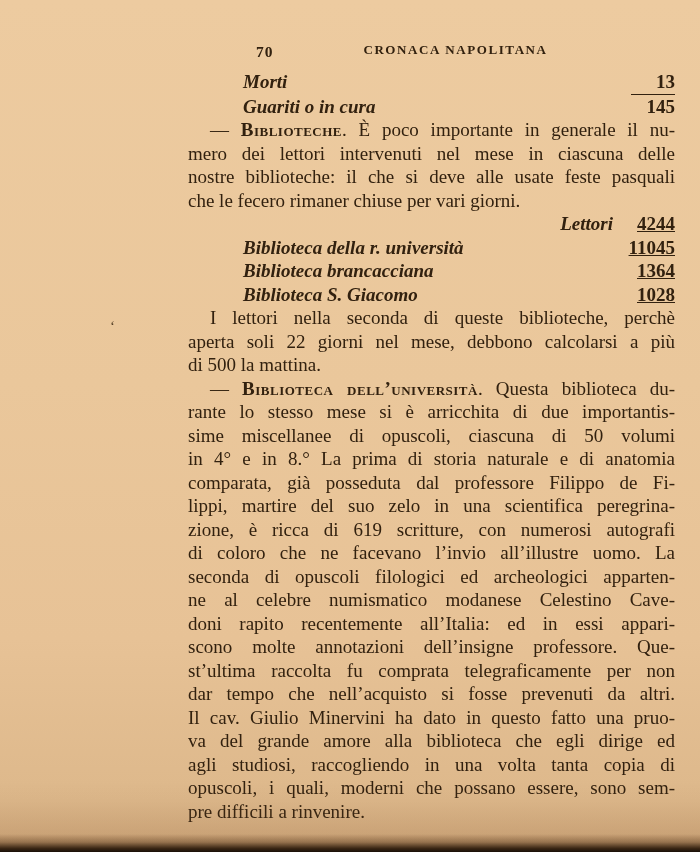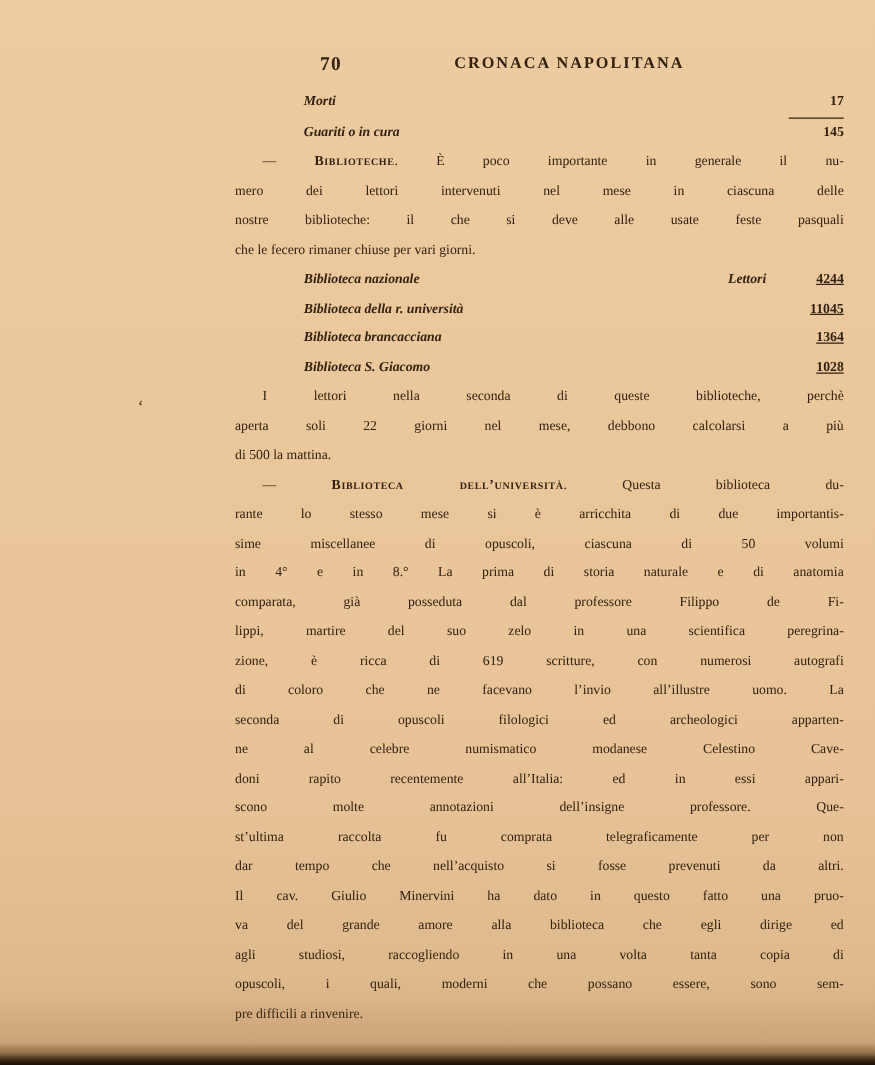--- a/index.html
+++ b/index.html
@@ -25,21 +25,21 @@
   .pagenum{
     position:absolute;left:68px;top:1px;
     font-size:15.5px;letter-spacing:1px;font-weight:700;
   }
   .runhead{
     display:block;text-align:center;padding-left:48px;
     font-size:13px;font-weight:700;letter-spacing:1.6px;margin-top:36px;
   }
   .textblock{
     margin-left:178px;width:487px;
-    font-size:11px;line-height:23.5px;
+    font-size:19px;line-height:23.5px;
   }
   
   .srow{display:flex;align-items:baseline;padding-left:55px;}
   .slabel{font-style:italic;font-weight:700;}
   .fill{flex:1;}
   .svalue{min-width:44px;text-align:right;font-weight:700;}
   .svalue.ruled{border-bottom:1.7px solid #32210f;}
   
   .firstline{text-indent:22px;text-align:justify;text-align-last:justify;}
   .tline{text-align:justify;text-align-last:justify;}
@@ -75,41 +75,40 @@
     <span class="pagenum">70</span>
     <span class="runhead">CRONACA NAPOLITANA</span>
   </div>
 
   <div class="textblock">
 
     <div class="stats">
       <div class="srow">
         <span class="slabel">Morti</span>
         <span class="fill"></span>
-        <span class="svalue ruled">17</span>
+        <span class="svalue ruled">13</span>
       </div>
       <div class="srow">
         <span class="slabel">Guariti o in cura</span>
         <span class="fill"></span>
         <span class="svalue">145</span>
       </div>
     </div>
 
     <div class="para">
       <div class="firstline"><span>— </span><span class="sc">Biblioteche</span><span>. È poco importante in generale il nu-</span></div>
       <div class="lines">
           <div class="tline">mero dei lettori intervenuti nel mese in ciascuna delle</div>
           <div class="tline">nostre biblioteche: il che si deve alle usate feste pasquali</div>
           <div class="tline">che le fecero rimaner chiuse per vari giorni.</div>
         </div>
     </div>
 
     <div class="libtable">
       <div class="lrow">
-        <span class="lname">Biblioteca nazionale</span>
         <span class="fill"></span>
         <span class="lpre">Lettori</span>
         <span class="lval">4244</span>
       </div>
       <div class="lrow">
         <span class="lname">Biblioteca della r. università</span>
         <span class="fill"></span>
         <span class="lval">11045</span>
       </div>
       <div class="lrow">

